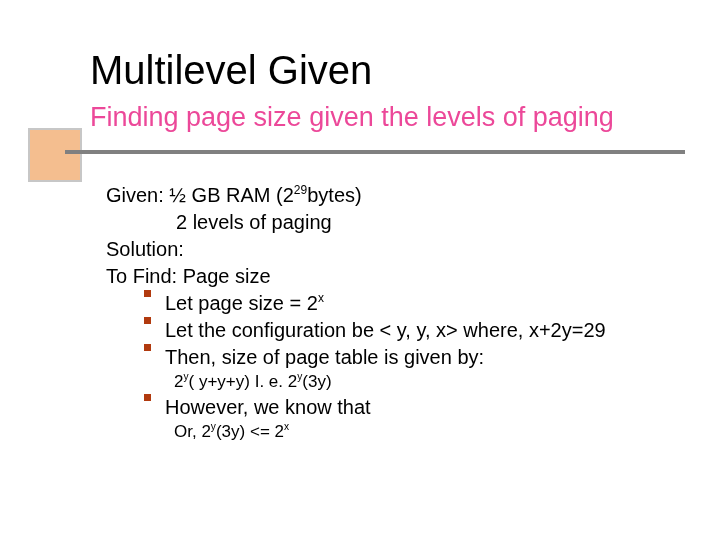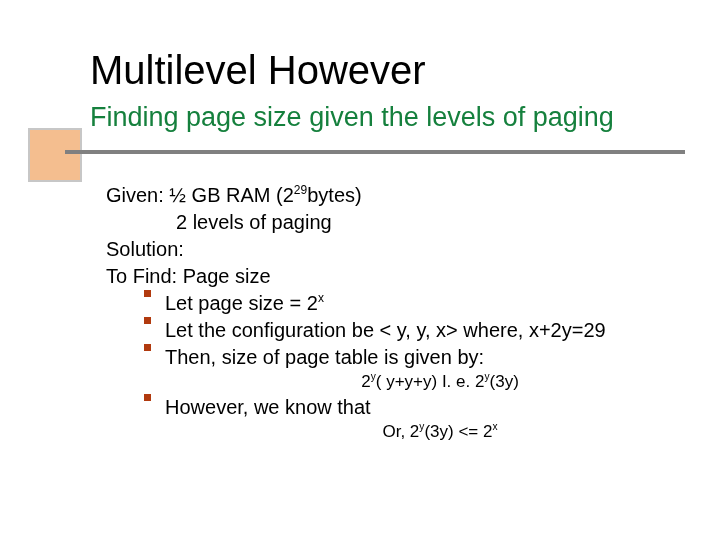--- a/index.html
+++ b/index.html
@@ -49,21 +49,21 @@
     top: 48px;
     font-size: 40px;
     font-weight: 400;
     letter-spacing: 0px;
   }
   .subtitle {
     position: absolute;
     left: 90px;
     top: 102px;
     font-size: 27px;
-    color: #15803d;
+    color: #ec4899;
     font-weight: 400;
   }
   .body {
     position: absolute;
     left: 70px;
     top: 182px;
     width: 600px;
     font-size: 20px;
     line-height: 1.35;
     margin-left: 36px;
@@ -81,38 +81,37 @@
     background: #b13a0e;
     margin-right: 14px;
     flex-shrink: 0;
     position: relative;
     top: 0px;
   }
   .sub {
     font-size: 17px;
     padding-left: 68px;
     line-height: 1.35;
-    text-align: center;
   }
   sup {
     font-size: 0.6em;
     vertical-align: super;
     line-height: 0;
   }
 </style>
 </head>
 <body>
 
 <div class="slide">
 
   <div class="accent-bar-v"></div>
   <div class="accent-box"></div>
   <div class="accent-bar-h"></div>
 
-  <div class="title">Multilevel However</div>
+  <div class="title">Multilevel Given</div>
   <div class="subtitle">Finding page size given the levels of paging</div>
 
   <div class="body">
 
     <div>
       <span>Given: </span><span>½ GB RAM (2</span><sup>29</sup><span>bytes)</span>
     </div>
 
     <div class="indent1">2 levels of paging</div>
 

